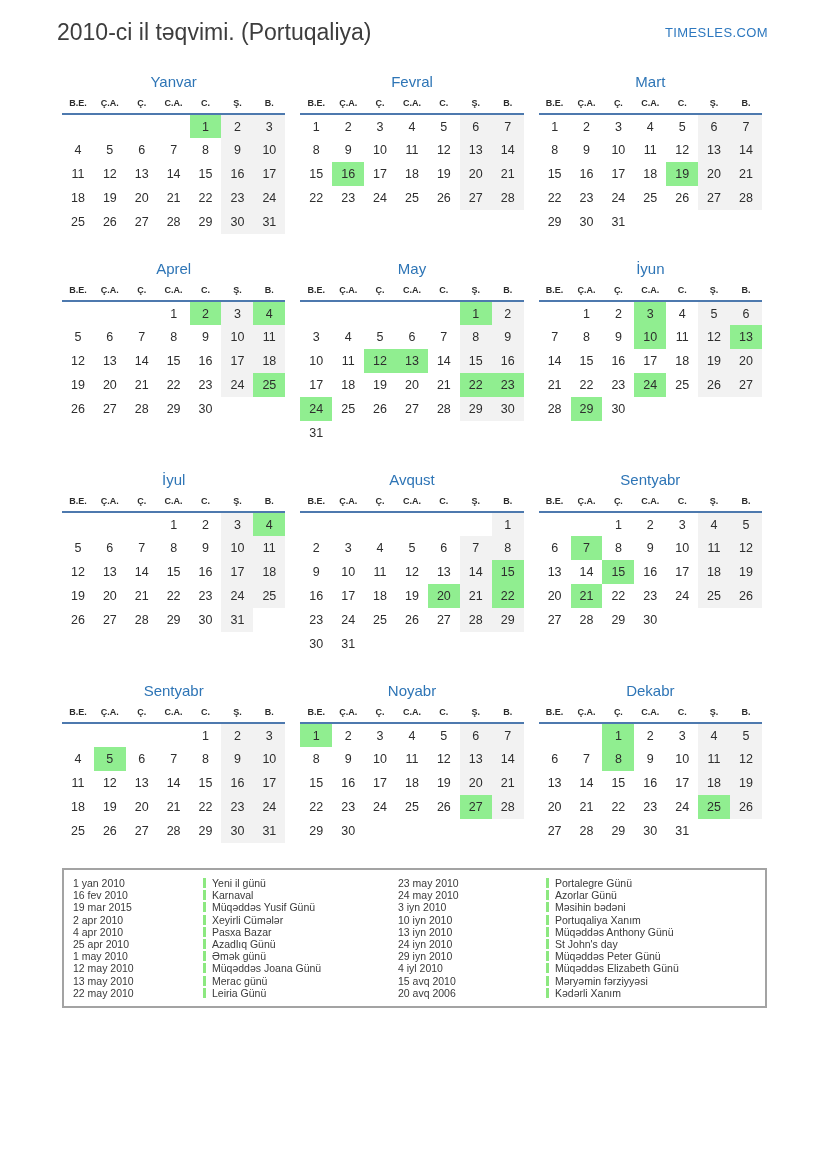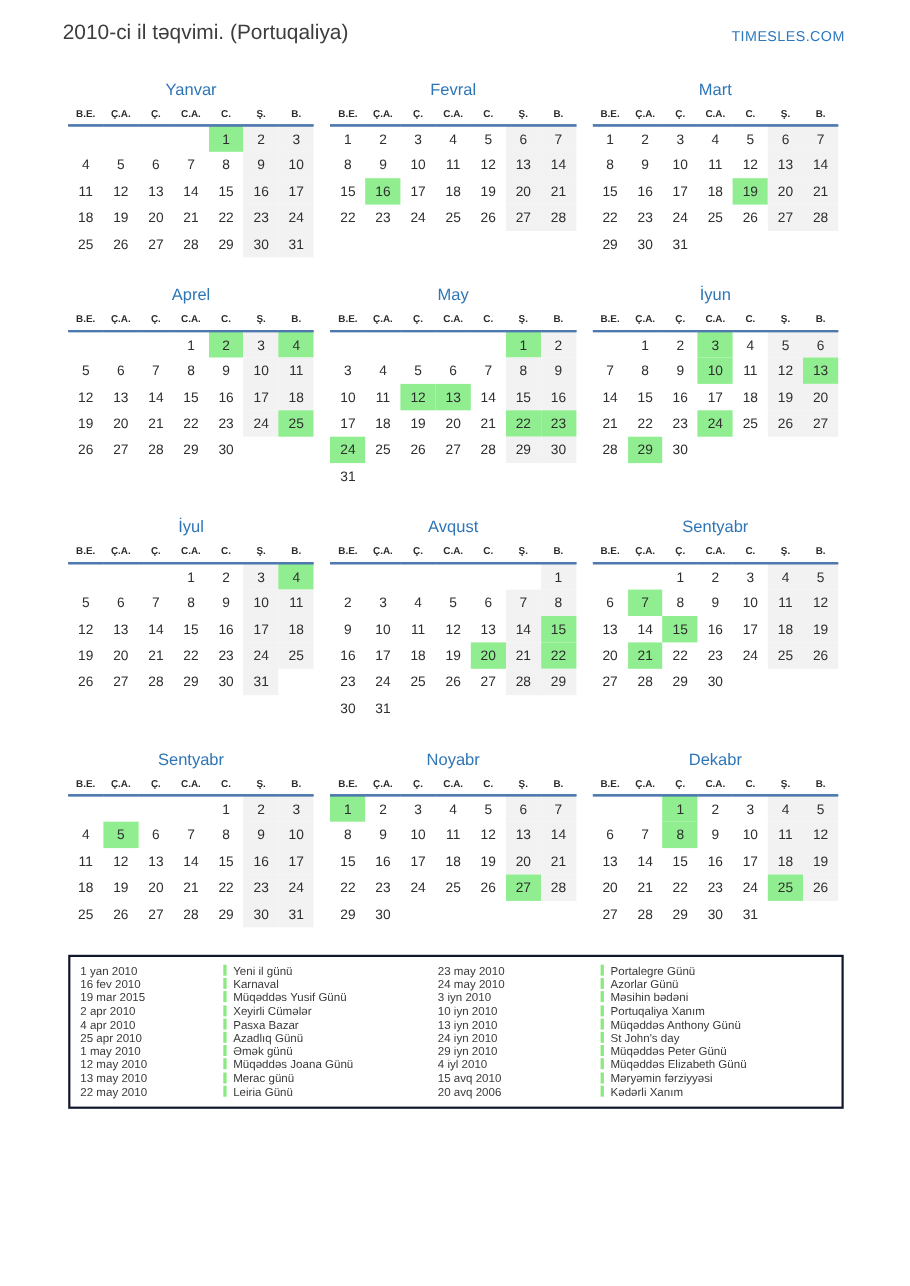--- a/index.html
+++ b/index.html
@@ -6,21 +6,21 @@
   html, body { margin: 0; padding: 0; }
   body {
     width: 827px; height: 1169px;
     background: #ffffff;
     font-family: "Liberation Sans", sans-serif;
     position: relative;
     overflow: hidden;
   }
   .page-title {
     position: absolute; left: 57px; top: 19px;
-    font-size: 19px; color: #3d3d3d;
+    font-size: 23px; color: #3d3d3d;
   }
   .site-logo {
     position: absolute; right: 59px; top: 25px;
     font-size: 13px; color: #2d78bf; letter-spacing: 0.4px;
     text-decoration: none; cursor: pointer;
   }
   .calendar-grid {
     position: absolute; left: 62px; top: 73px; width: 700px;
     display: grid; grid-template-columns: repeat(3, 1fr);
     column-gap: 15px; row-gap: 26px; align-items: start;
@@ -37,21 +37,21 @@
     text-align: center;
   }
   .month-table td {
     height: 24px; text-align: center;
     font-size: 12.5px; color: #2e2e2e;
   }
   td.weekend { background: #f2f2f2; }
   td.holiday { background: #90ee90; }
   .legend {
     position: absolute; left: 62px; top: 868px; width: 705px; height: 140px;
-    border: 2px solid #0f172a;
+    border: 2px solid #a3a3a3;
     padding: 7px 4px 7px 9px;
     display: grid;
     grid-template-columns: 130px 195px 148px 1fr;
     grid-auto-rows: 12.2px;
     font-size: 10.5px; color: #3a3a3a;
     align-items: center;
   }
   .lg-date, .lg-name { white-space: nowrap; line-height: 12px; }
   .tick {
     display: inline-block; width: 3px; height: 10px;

